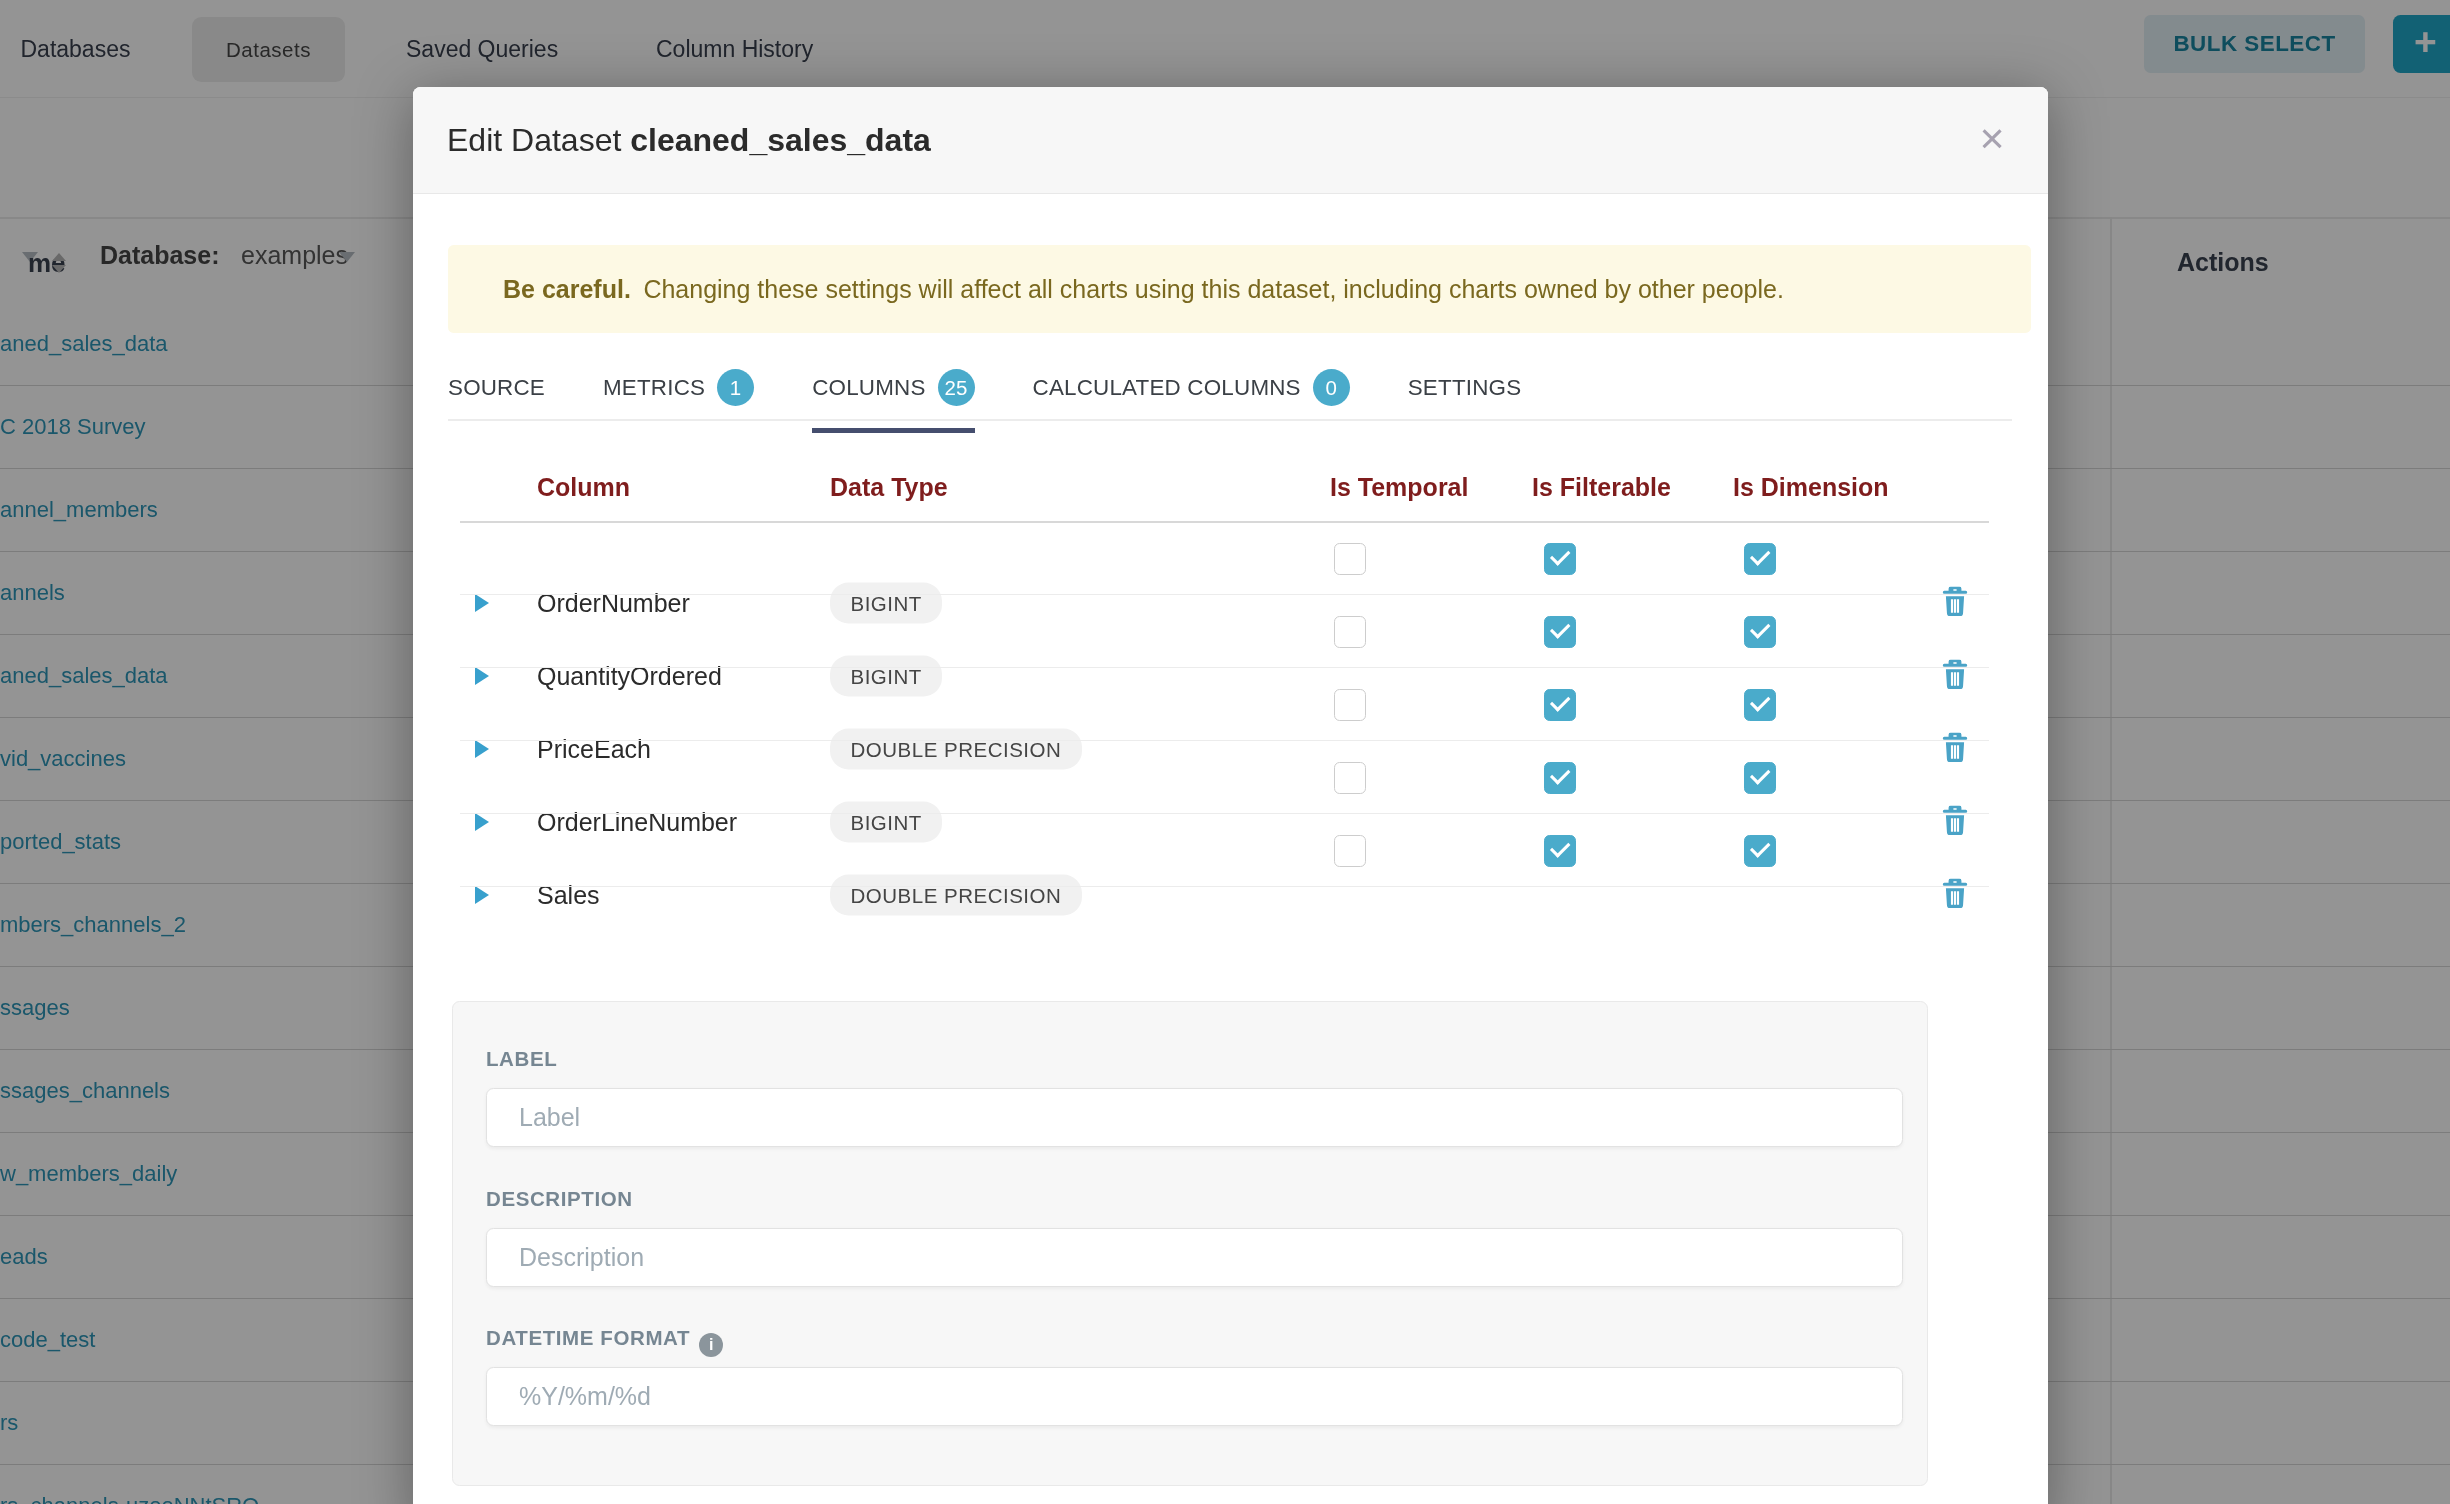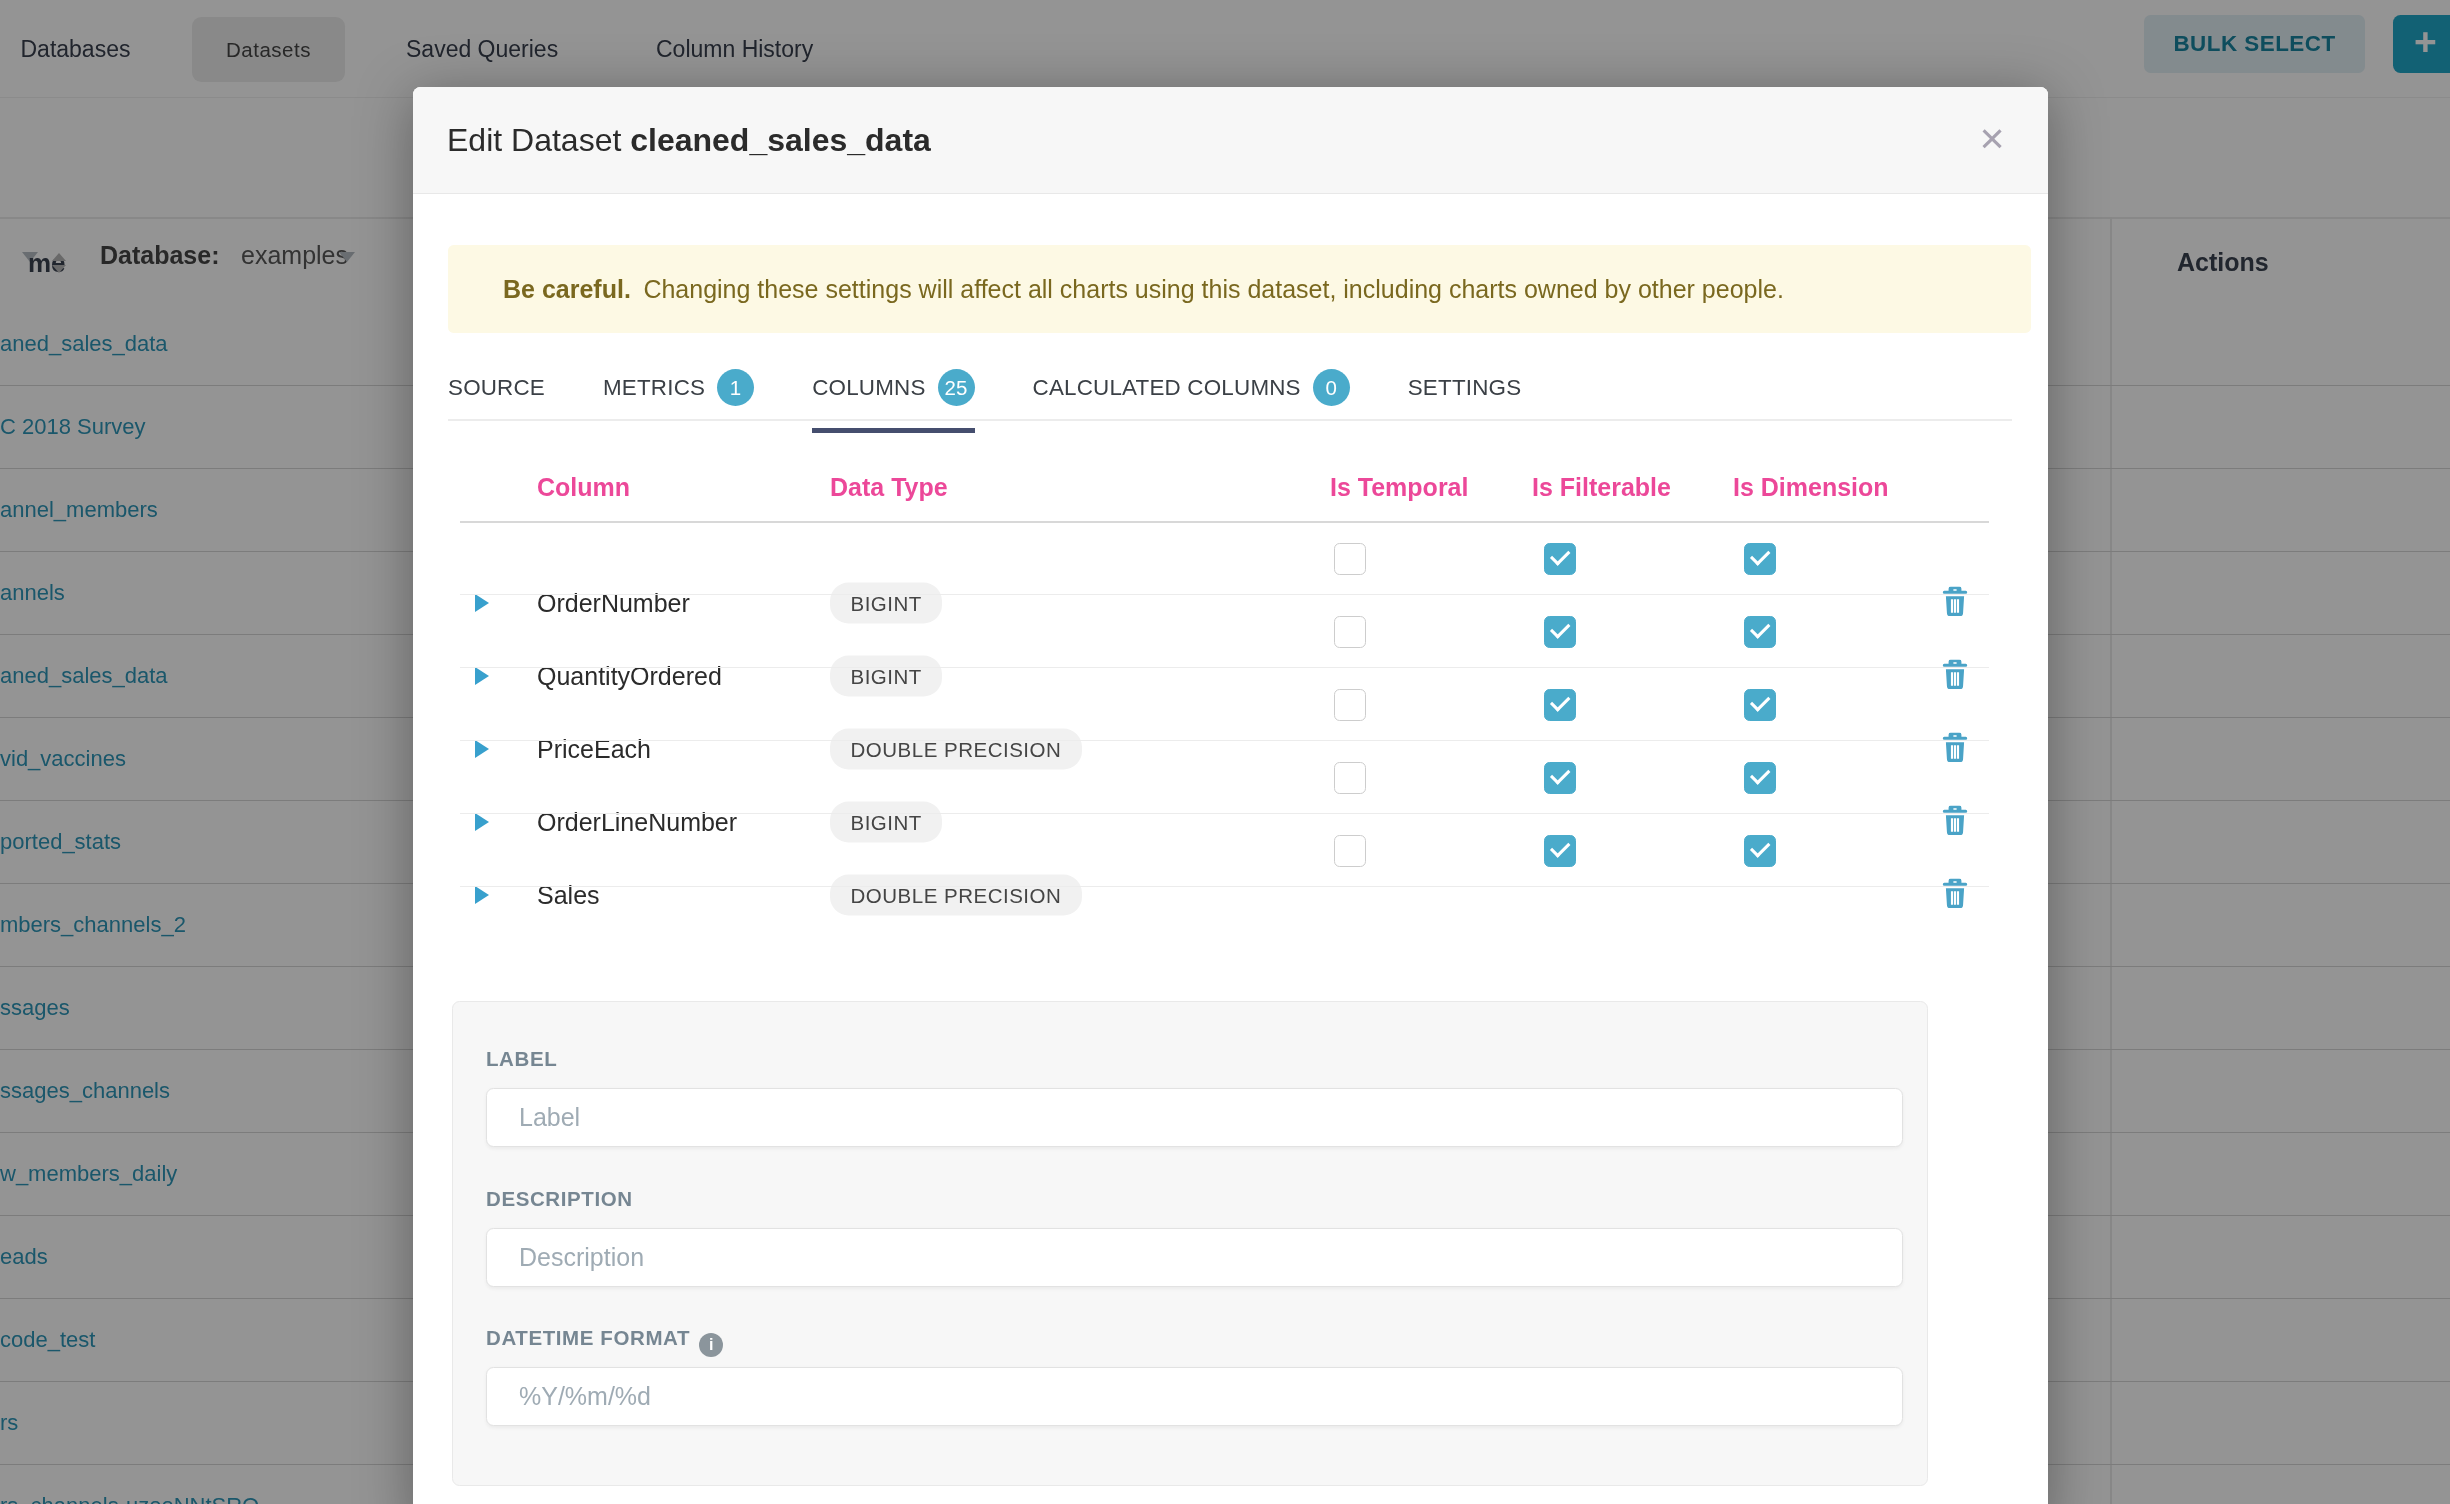--- a/index.html
+++ b/index.html
@@ -43,21 +43,21 @@
   .m-close{position:absolute;right:28px;top:0;height:107px;line-height:103px;font-size:43px;color:#a7a2b0;width:56px;text-align:center;}
   .banner{position:absolute;left:35px;top:158px;width:1583px;height:88px;background:#fdf9e4;border-radius:5.6px;
           font-size:25px;color:#7a681f;line-height:88px;padding-left:55px;white-space:nowrap;overflow:hidden;}
   .banner b{font-weight:700;margin-right:5.6px;}
   .tabs{position:absolute;left:35px;top:282px;display:flex;gap:58px;}
   .tab{display:inline-flex;align-items:center;gap:12px;padding-bottom:27px;position:relative;font-size:22.4px;color:#3b4046;letter-spacing:0.2px;}
   .tab .badge{min-width:37px;height:37px;border-radius:18.6px;background:#4aabcb;color:#fff;font-size:20.5px;
               display:inline-flex;align-items:center;justify-content:center;padding:0 3.7px;}
   .tab.active::after{content:"";position:absolute;left:0;right:0;bottom:0;height:4.7px;background:#454e6e;}
   .tabs-border{position:absolute;left:35px;top:332px;width:1564px;height:1.9px;background:#ececec;}
-  .col-hdr{position:absolute;top:386px;font-size:25px;font-weight:700;color:#ec4899;}
+  .col-hdr{position:absolute;top:386px;font-size:25px;font-weight:700;color:#7f1d1d;}
   .hdr-line{position:absolute;left:47px;top:434px;width:1529px;height:1.9px;background:#d8d8d8;}
   .m-rows{position:absolute;left:0;top:435px;width:1635px;}
   .m-row{height:73px;position:relative;}
   .m-row::after{content:"";position:absolute;left:47px;width:1529px;bottom:0;border-bottom:1.4px solid #ececec;}
   .m-row .ditem{position:absolute;top:50%;transform:translateY(-50%);margin-top:44px;}
   .caret{width:0;height:0;}
   .caret.right{border-top:9.3px solid transparent;border-bottom:9.3px solid transparent;border-left:14px solid #38a0cd;}
   .caret.down{border-left:9.3px solid transparent;border-right:9.3px solid transparent;border-top:14px solid #38a0cd;}
   .cname{font-size:25px;color:#2b2b2b;}
   .pill{background:#f1f1f1;border-radius:18.6px;height:41px;line-height:41px;padding:0 20.5px;font-size:20.5px;color:#454545;letter-spacing:0.5px;}

